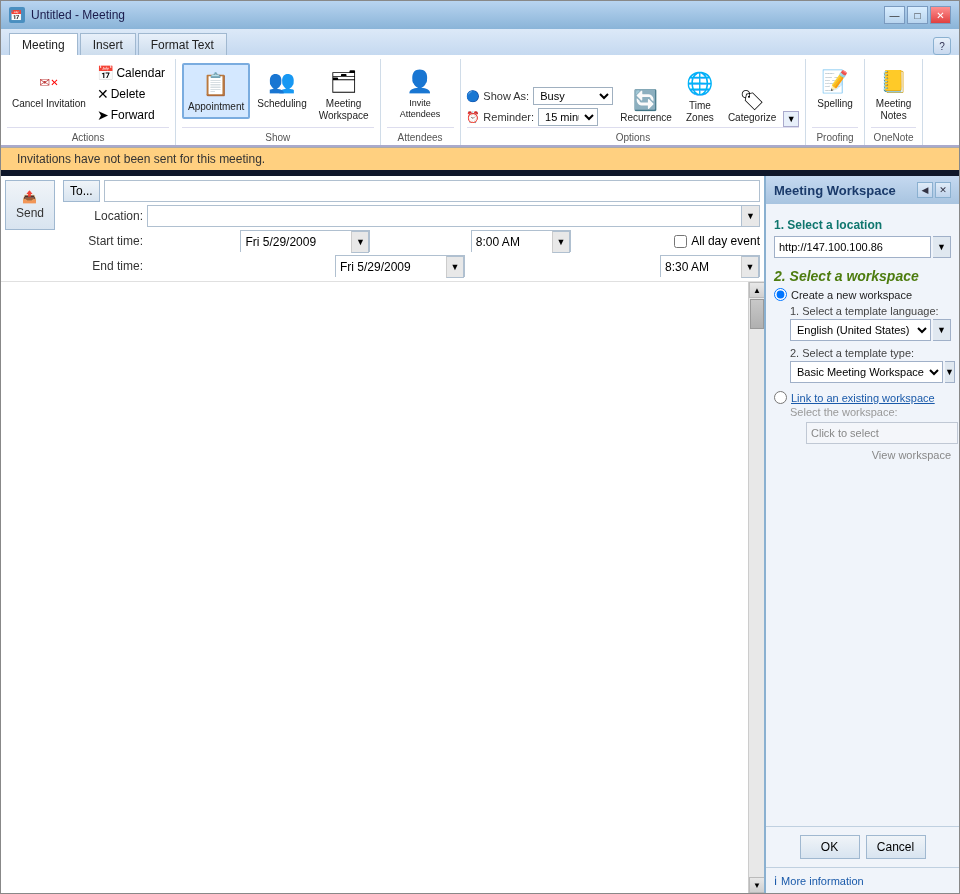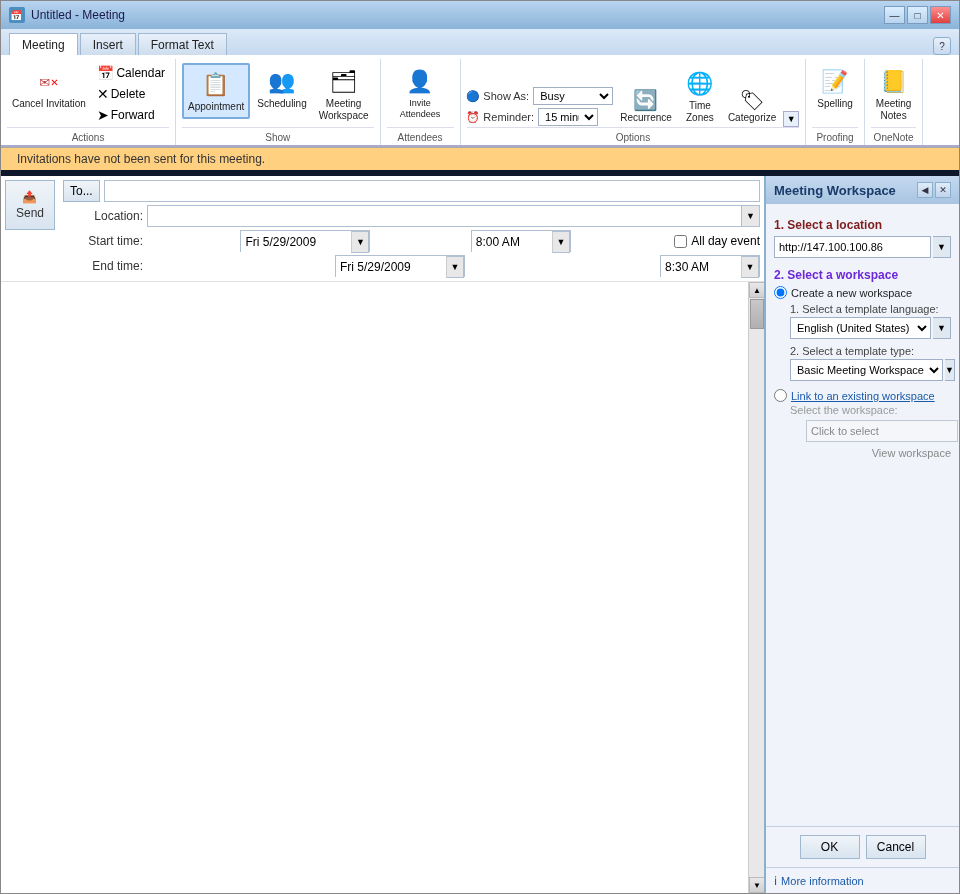--- a/index.html
+++ b/index.html
@@ -68,22 +68,22 @@
     .scroll-thumb { width: 14px; height: 30px; background: linear-gradient(to bottom, #c8c8c8, #b0b0b0); border: 1px solid #999; margin: 1px; cursor: pointer; }
 
     
     .sidebar { width: 195px; background: #f0f4fa; border-left: 2px solid #8ab0d0; display: flex; flex-direction: column; }
     .sidebar-header { background: linear-gradient(to bottom, #c5d9f0, #a8c4e0); padding: 6px 8px; display: flex; align-items: center; justify-content: space-between; }
     .sidebar-title { font-size: 13px; font-weight: bold; color: #1a3a6a; }
     .sidebar-controls { display: flex; gap: 2px; }
     .sidebar-btn { width: 16px; height: 16px; background: linear-gradient(to bottom, #e0ecf8, #c0d4ec); border: 1px solid #8ab0d0; cursor: pointer; display: flex; align-items: center; justify-content: center; font-size: 9px; color: #334; }
 
     .sidebar-content { padding: 8px; flex: 1; }
-    .section-label { font-size: 12px; font-weight: bold; color: #7f1d1d; margin: 6px 0 4px 0; }
-    .section-label-2 { font-size: 12px; font-weight: bold; color: #6d28d9; margin: 10px 0 4px 0; }
+    .section-label { font-size: 12px; font-weight: bold; color: #0f766e; margin: 6px 0 4px 0; }
+    .section-label-2 { font-size: 14px; font-weight: bold; color: #4d7c0f; margin: 10px 0 4px 0; font-style: italic; }
     .url-row { display: flex; gap: 2px; }
     .url-input { flex: 1; height: 22px; border: 1px solid #a0b0c8; background: white; padding: 0 4px; font-size: 11px; }
     .url-dropdown { width: 18px; height: 22px; border: 1px solid #a0b0c8; border-left: none; background: #e0e8f0; cursor: pointer; display: flex; align-items: center; justify-content: center; font-size: 9px; }
 
     .radio-row { display: flex; align-items: center; gap: 4px; margin: 3px 0; }
     .radio-row input { cursor: pointer; }
     .radio-label { font-size: 11px; color: #222; }
     .radio-label.blue { color: #1a5aaa; text-decoration: underline; cursor: pointer; }
 
     .sub-section { margin-left: 16px; margin-top: 4px; }

